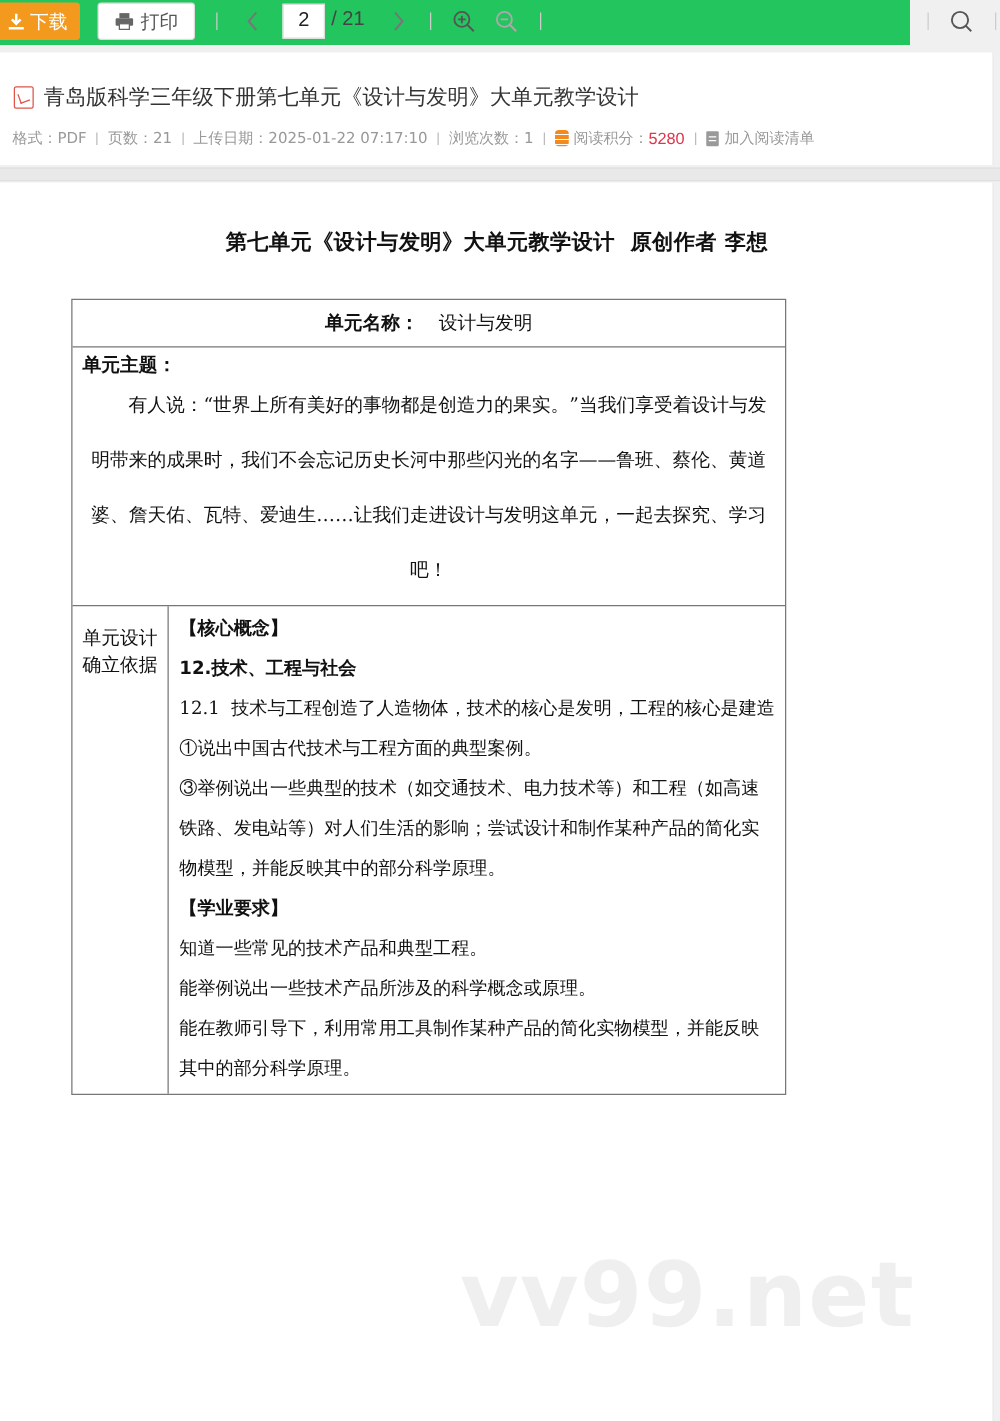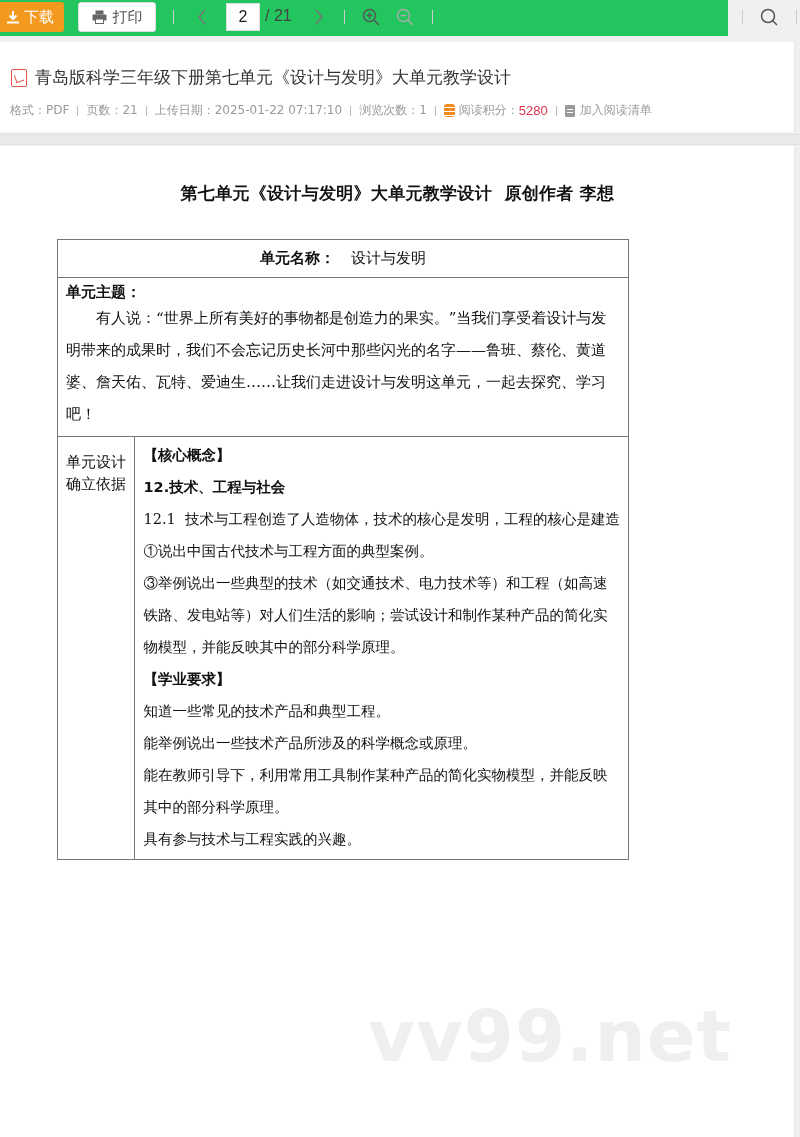--- a/index.html
+++ b/index.html
@@ -31,21 +31,21 @@
   .gray-band { position: absolute; left: 0; top: 134px; width: 800px; height: 11px; background: #e9e9e9; border-top: 1px solid #e0e0e0; border-bottom: 1px solid #e0e0e0; }
 
   
   .page { position: absolute; left: 0; top: 146px; width: 795px; height: 991px; background: #fff; border-right: 1px solid #e6e6e6; font-family: "DejaVu Serif", "Liberation Serif", serif; color: #111; }
   .page-heading { position: absolute; left: 0; width: 795px; top: 36px; text-align: center; font-size: 17px; font-weight: bold; letter-spacing: 0.3px; }
   .tbl { position: absolute; left: 57px; top: 93px; width: 572px; border: 1.5px solid #777; }
   .row-name { height: 38px; border-bottom: 1.5px solid #777; display: flex; align-items: center; justify-content: center; font-size: 15px; }
   .row-name b { font-weight: bold; margin-right: 16px; }
   .row-theme { padding: 4px 8px 6px 8px; border-bottom: 1.5px solid #777; font-size: 15px; line-height: 32px; }
   .row-theme .th-label { font-weight: bold; line-height: 20px; }
-  .row-theme p { text-indent: 2em; line-height: 32px; }
+  .row-theme p { text-indent: 2em; line-height: 44px; text-align: center; }
   .row-basis { display: flex; }
   .basis-label { width: 86px; border-right: 1.5px solid #777; padding: 14px 0 0 8px; font-size: 15px; font-weight: normal; line-height: 22px; font-family: "DejaVu Sans", sans-serif; }
   .basis-content { flex: 1; padding: 2px 8px 4px 8px; font-size: 14.5px; line-height: 32px; }
   .basis-content .h { font-weight: bold; font-family: "DejaVu Sans", sans-serif; }
 
   .watermark { position: absolute; left: 368px; top: 848px; font-size: 72px; font-weight: bold; color: #efefef; font-family: "DejaVu Sans", sans-serif; letter-spacing: 1px; }
 </style>
 </head>
 <body>
 
@@ -173,19 +173,18 @@
       <div class="basis-content">
         <div class="h">【核心概念】</div>
         <div class="h">12.技术、工程与社会</div>
         <div style="white-space:pre">12.1  技术与工程创造了人造物体，技术的核心是发明，工程的核心是建造</div>
         <div>①说出中国古代技术与工程方面的典型案例。</div>
         <div>③举例说出一些典型的技术（如交通技术、电力技术等）和工程（如高速铁路、发电站等）对人们生活的影响；尝试设计和制作某种产品的简化实物模型，并能反映其中的部分科学原理。</div>
         <div class="h">【学业要求】</div>
         <div>知道一些常见的技术产品和典型工程。</div>
         <div>能举例说出一些技术产品所涉及的科学概念或原理。</div>
         <div>能在教师引导下，利用常用工具制作某种产品的简化实物模型，并能反映其中的部分科学原理。</div>
-        <div>具有参与技术与工程实践的兴趣。</div>
       </div>
     </div>
   </div>
 
   <div class="watermark">vv99.net</div>
 </div>
 
 </body></html>

